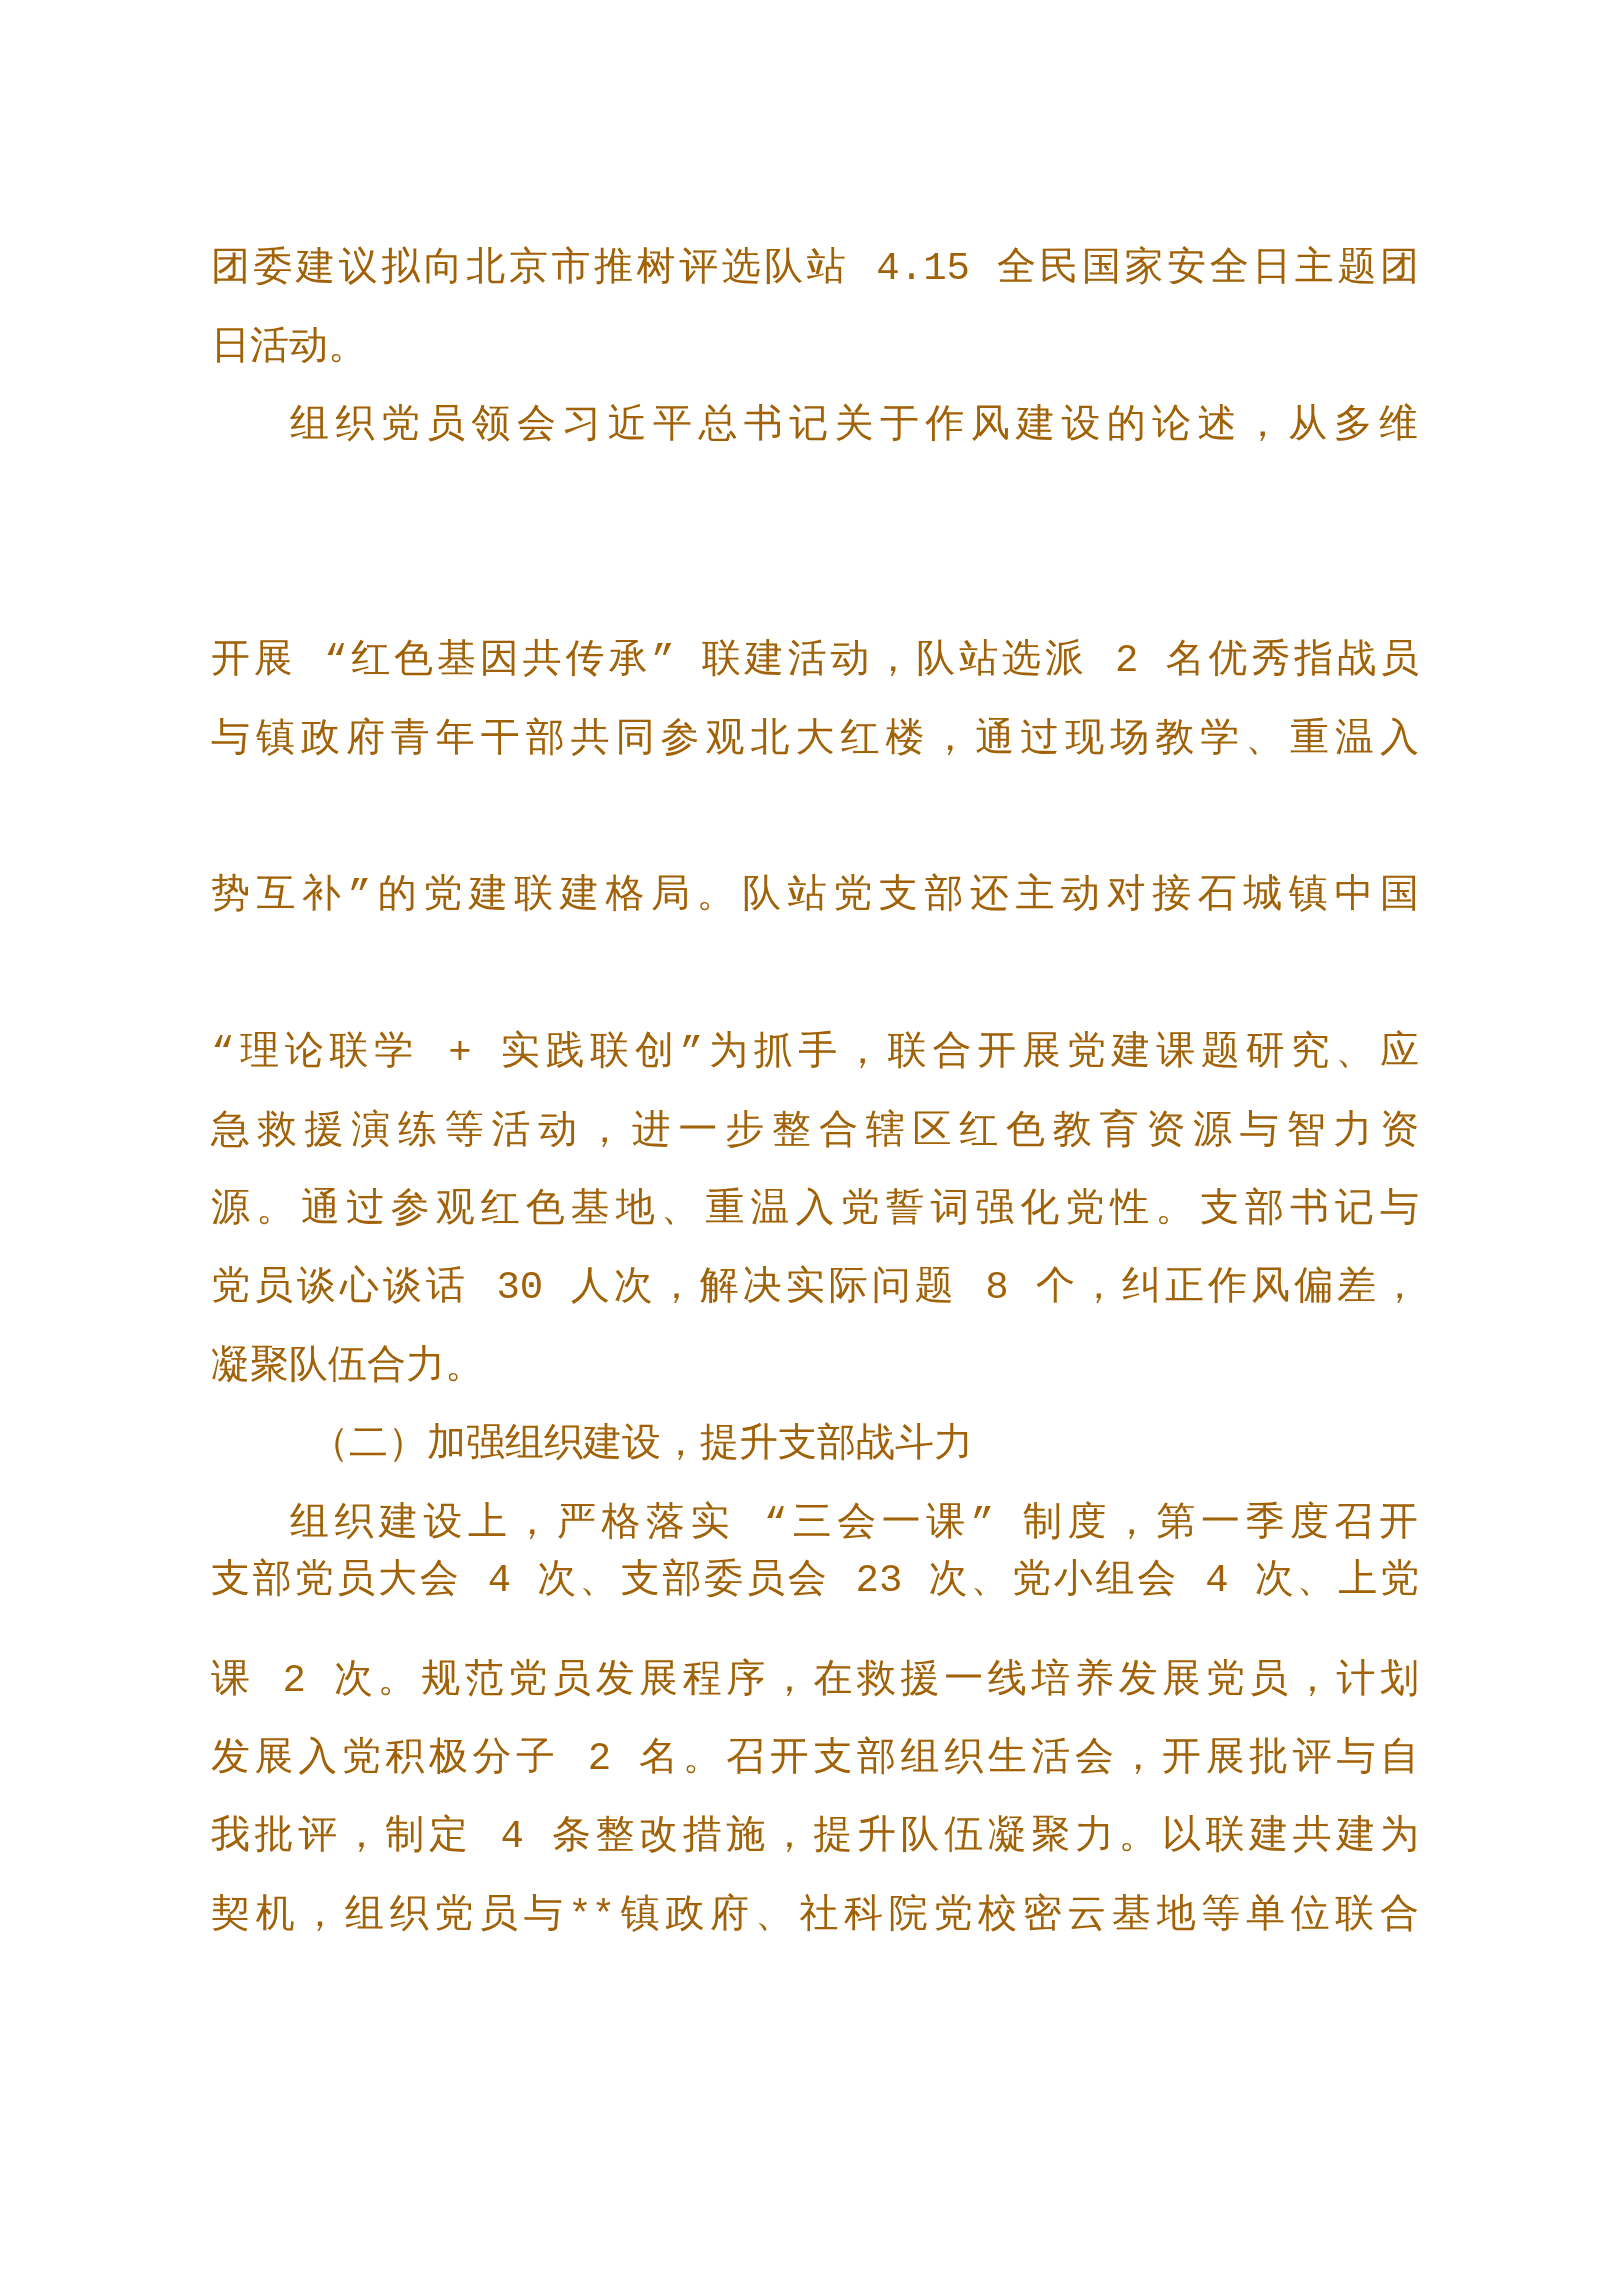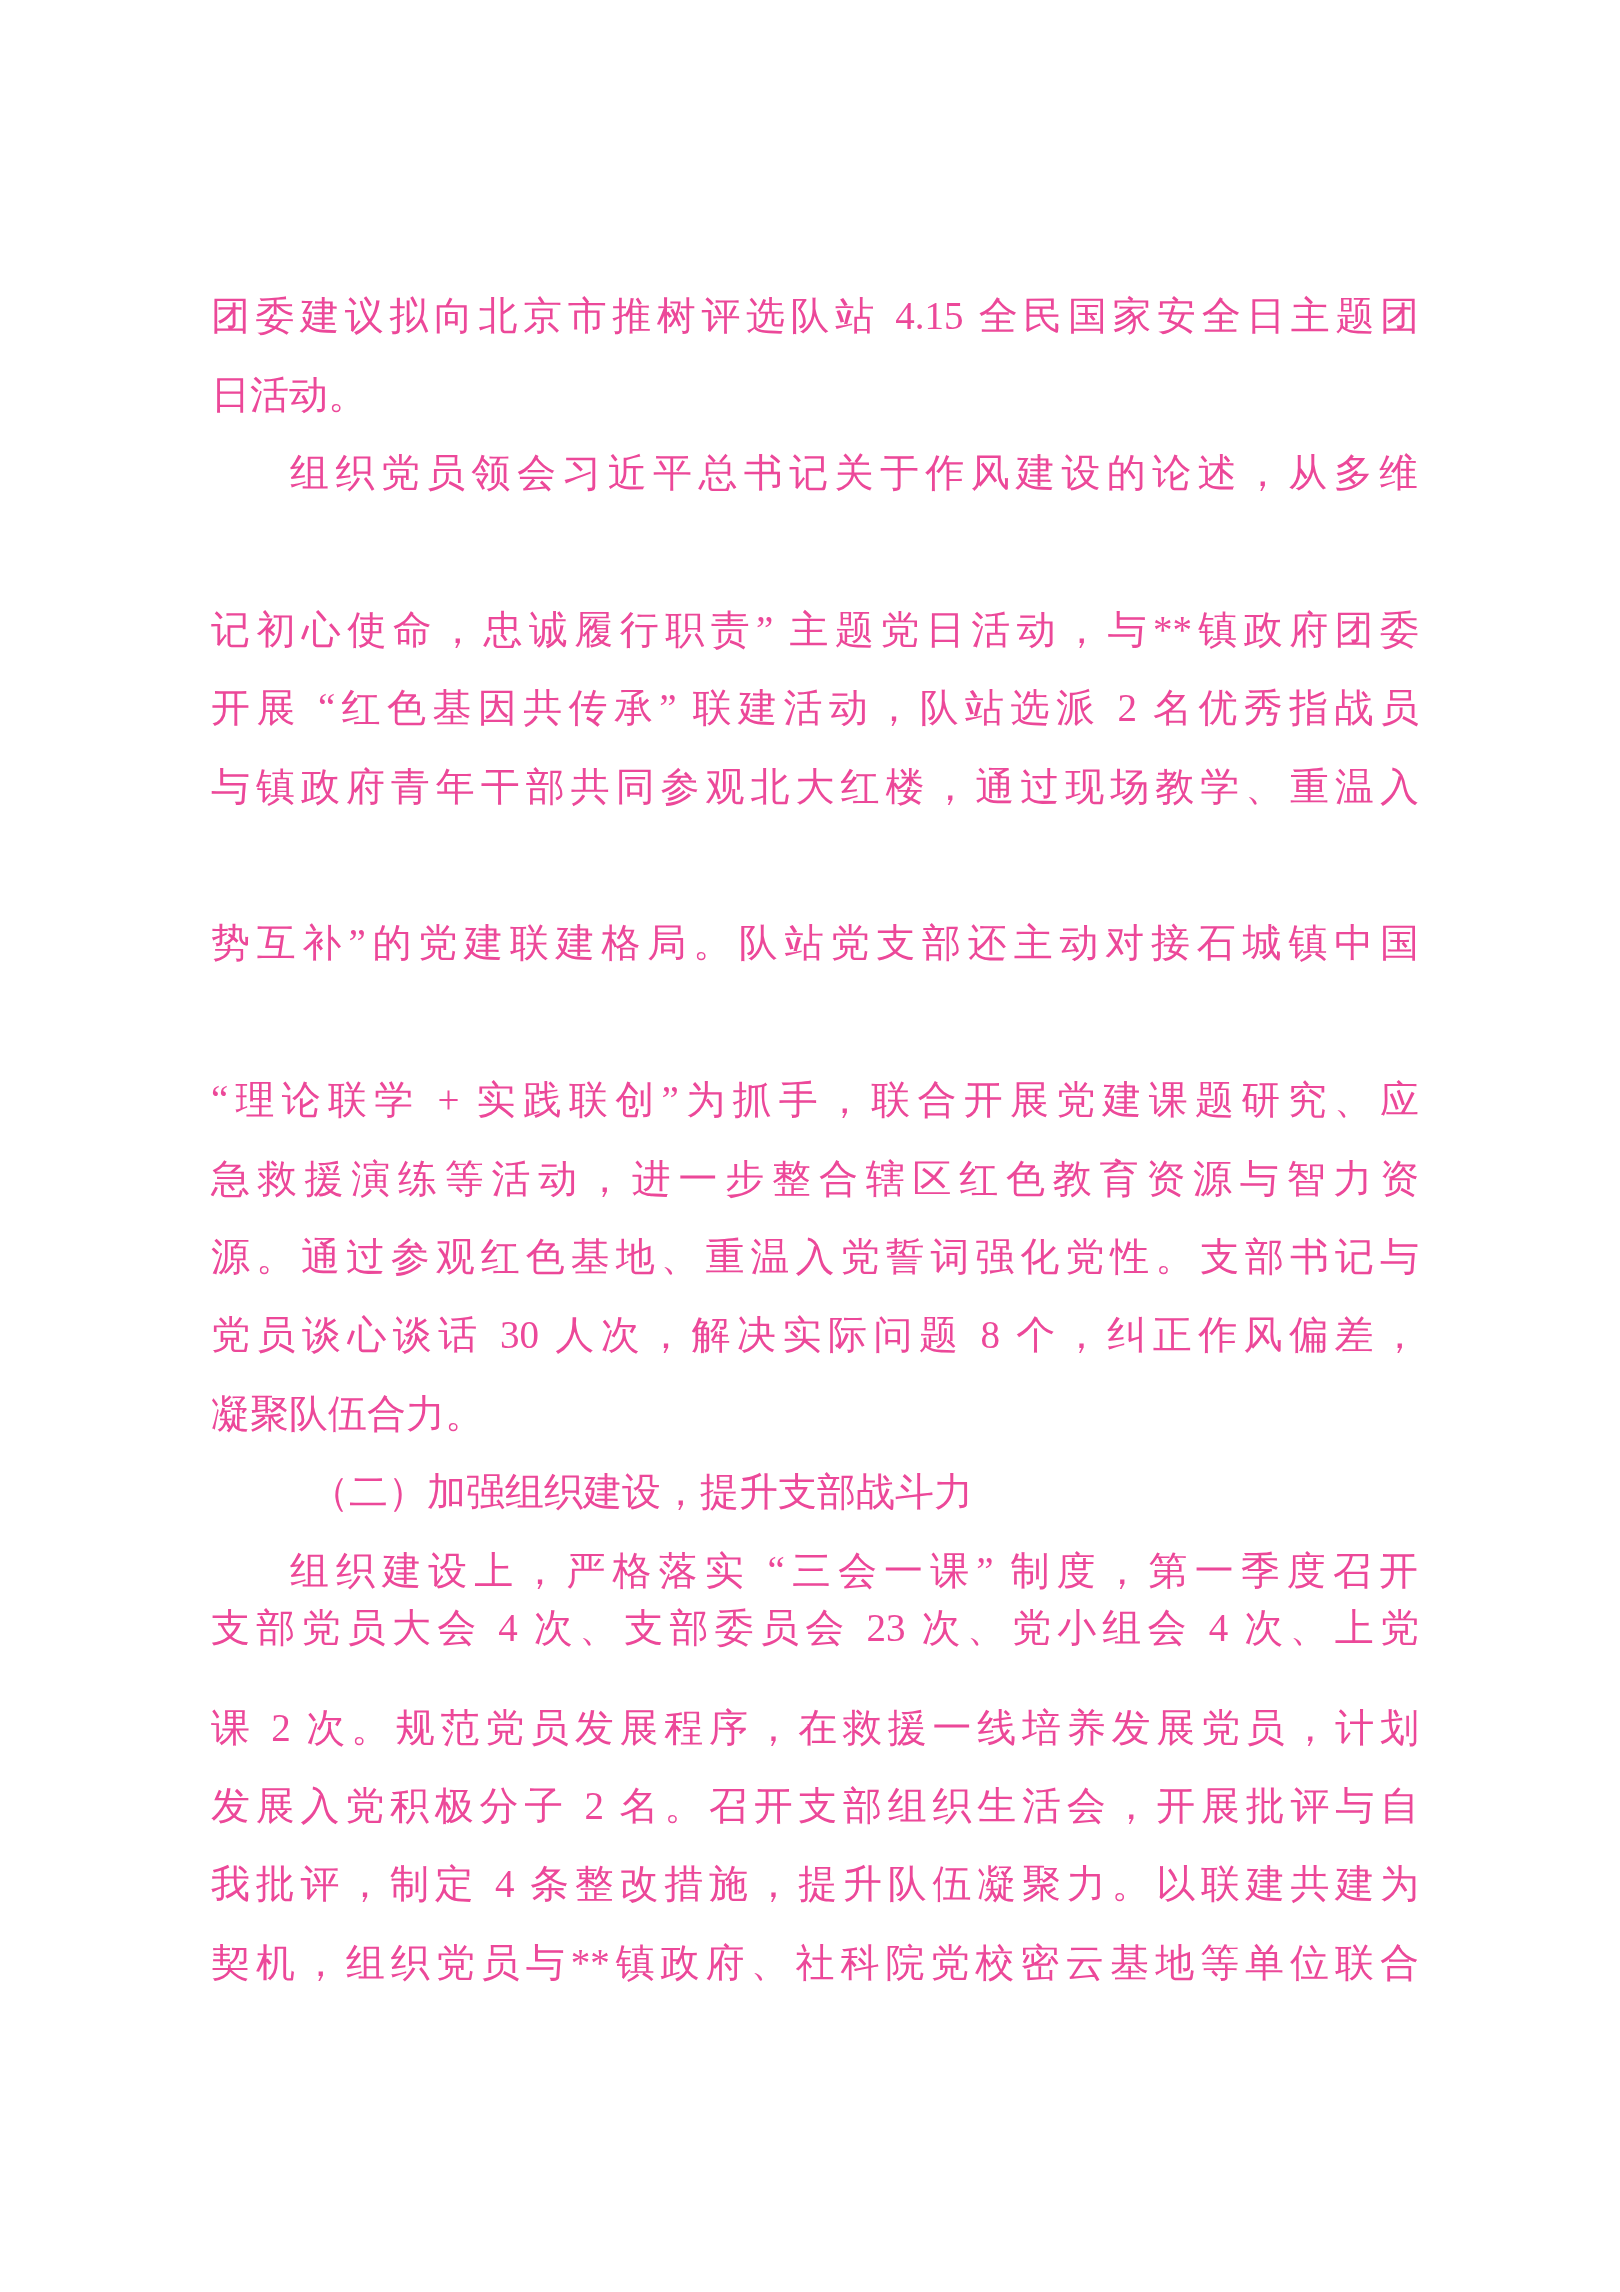--- a/index.html
+++ b/index.html
@@ -4,42 +4,40 @@
 <style>
   html, body { margin: 0; padding: 0; background: #ffffff; }
   body { width: 1620px; height: 2293px; position: relative; overflow: hidden; }
   .page { position: absolute; left: 0; top: 0; width: 1620px; height: 2293px; background: #ffffff; }
   .line {
     position: absolute;
     left: 211px;
     width: 1208px;
     height: 59px;
     line-height: 59px;
-    font-family: Liberation Serif, serif;
+    font-family: Liberation Mono, monospace;
     font-size: 39px;
-    color: #ec4899;
+    color: #a16207;
     white-space: nowrap;
     text-align: justify;
     text-align-last: justify;
-    margin-top: 46px;
   }
   .line.last { text-align-last: left; }
   .line.indent { left: 290px; width: 1128px; }
   .line.heading { left: 310px; width: 882px; text-align-last: left; }
 </style>
 </head>
 <body>
 
 <div class="page">
 
   <div class="line" style="top:240px;">团委建议拟向北京市推树评选队站 4.15 全民国家安全日主题团</div>
   <div class="line indent" style="top:397px;">组织党员领会习近平总书记关于作风建设的论述，从多维</div>
 
   <div class="line last" style="top:319px;">日活动。</div>
-  <div class="line" style="top:554px;">记初心使命，忠诚履行职责” 主题党日活动，与**镇政府团委</div>
   <div class="line" style="top:632px;">开展 “红色基因共传承” 联建活动，队站选派 2 名优秀指战员</div>
   <div class="line" style="top:711px;">与镇政府青年干部共同参观北大红楼，通过现场教学、重温入</div>
   <div class="line" style="top:867px;">势互补”的党建联建格局。队站党支部还主动对接石城镇中国</div>
   <div class="line" style="top:1024px;">“理论联学 + 实践联创”为抓手，联合开展党建课题研究、应</div>
   <div class="line" style="top:1103px;">急救援演练等活动，进一步整合辖区红色教育资源与智力资</div>
   <div class="line" style="top:1181px;">源。通过参观红色基地、重温入党誓词强化党性。支部书记与</div>
   <div class="line" style="top:1259px;">党员谈心谈话 30 人次，解决实际问题 8 个，纠正作风偏差，</div>
   <div class="line last" style="top:1338px;">凝聚队伍合力。</div>
 
   <div class="line heading" style="top:1416px;">（二）加强组织建设，提升支部战斗力</div>

